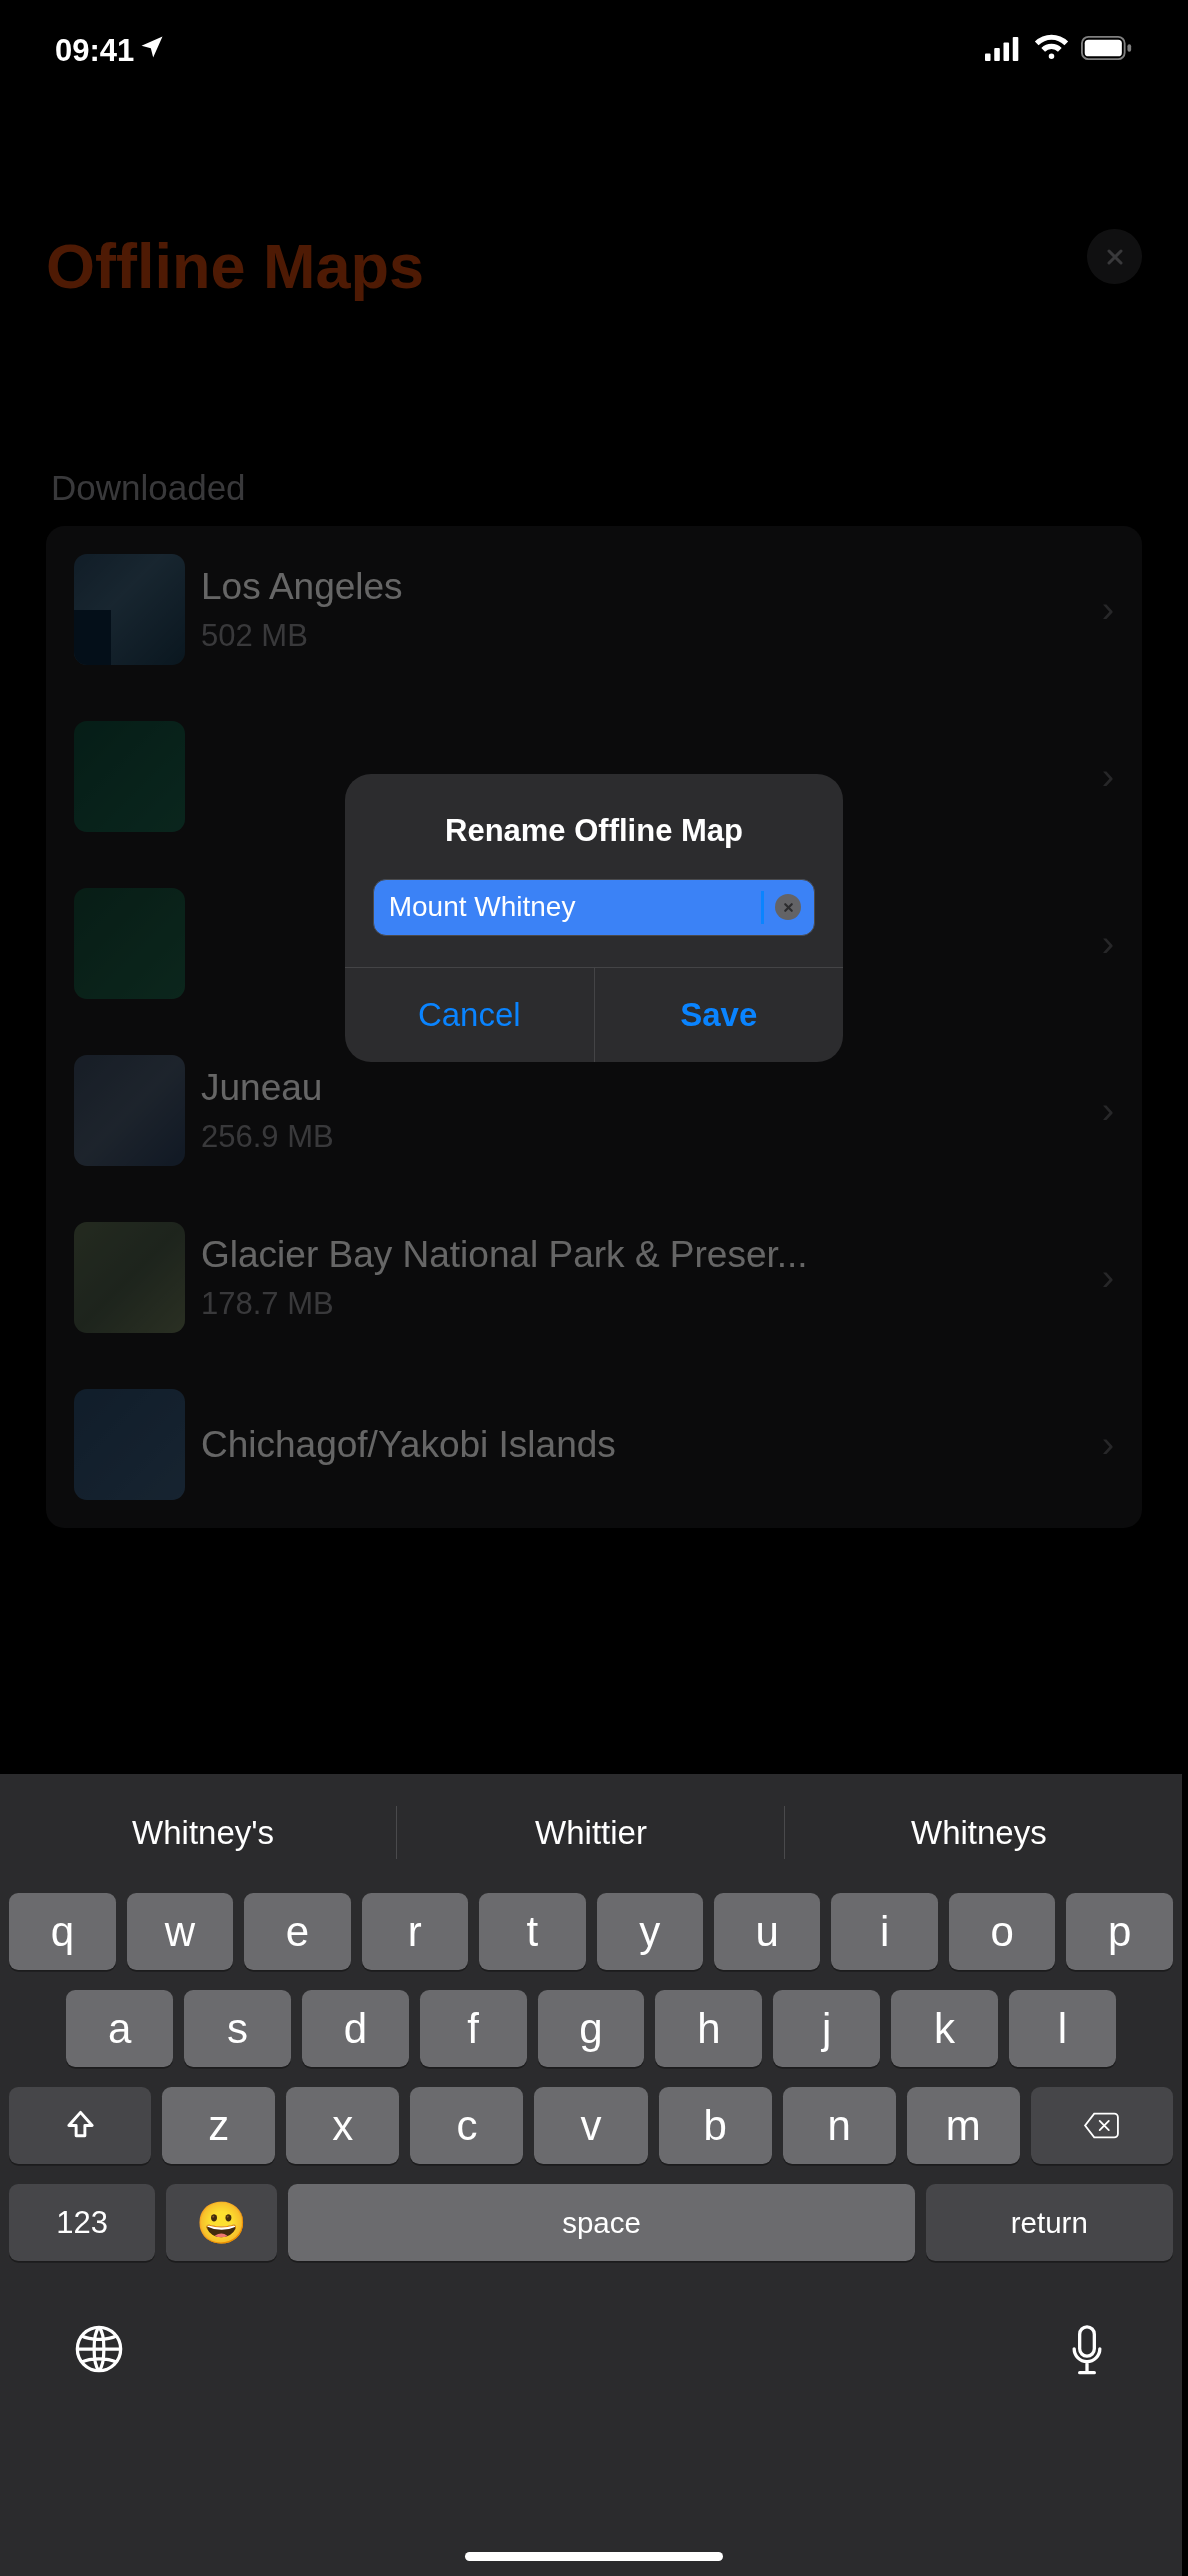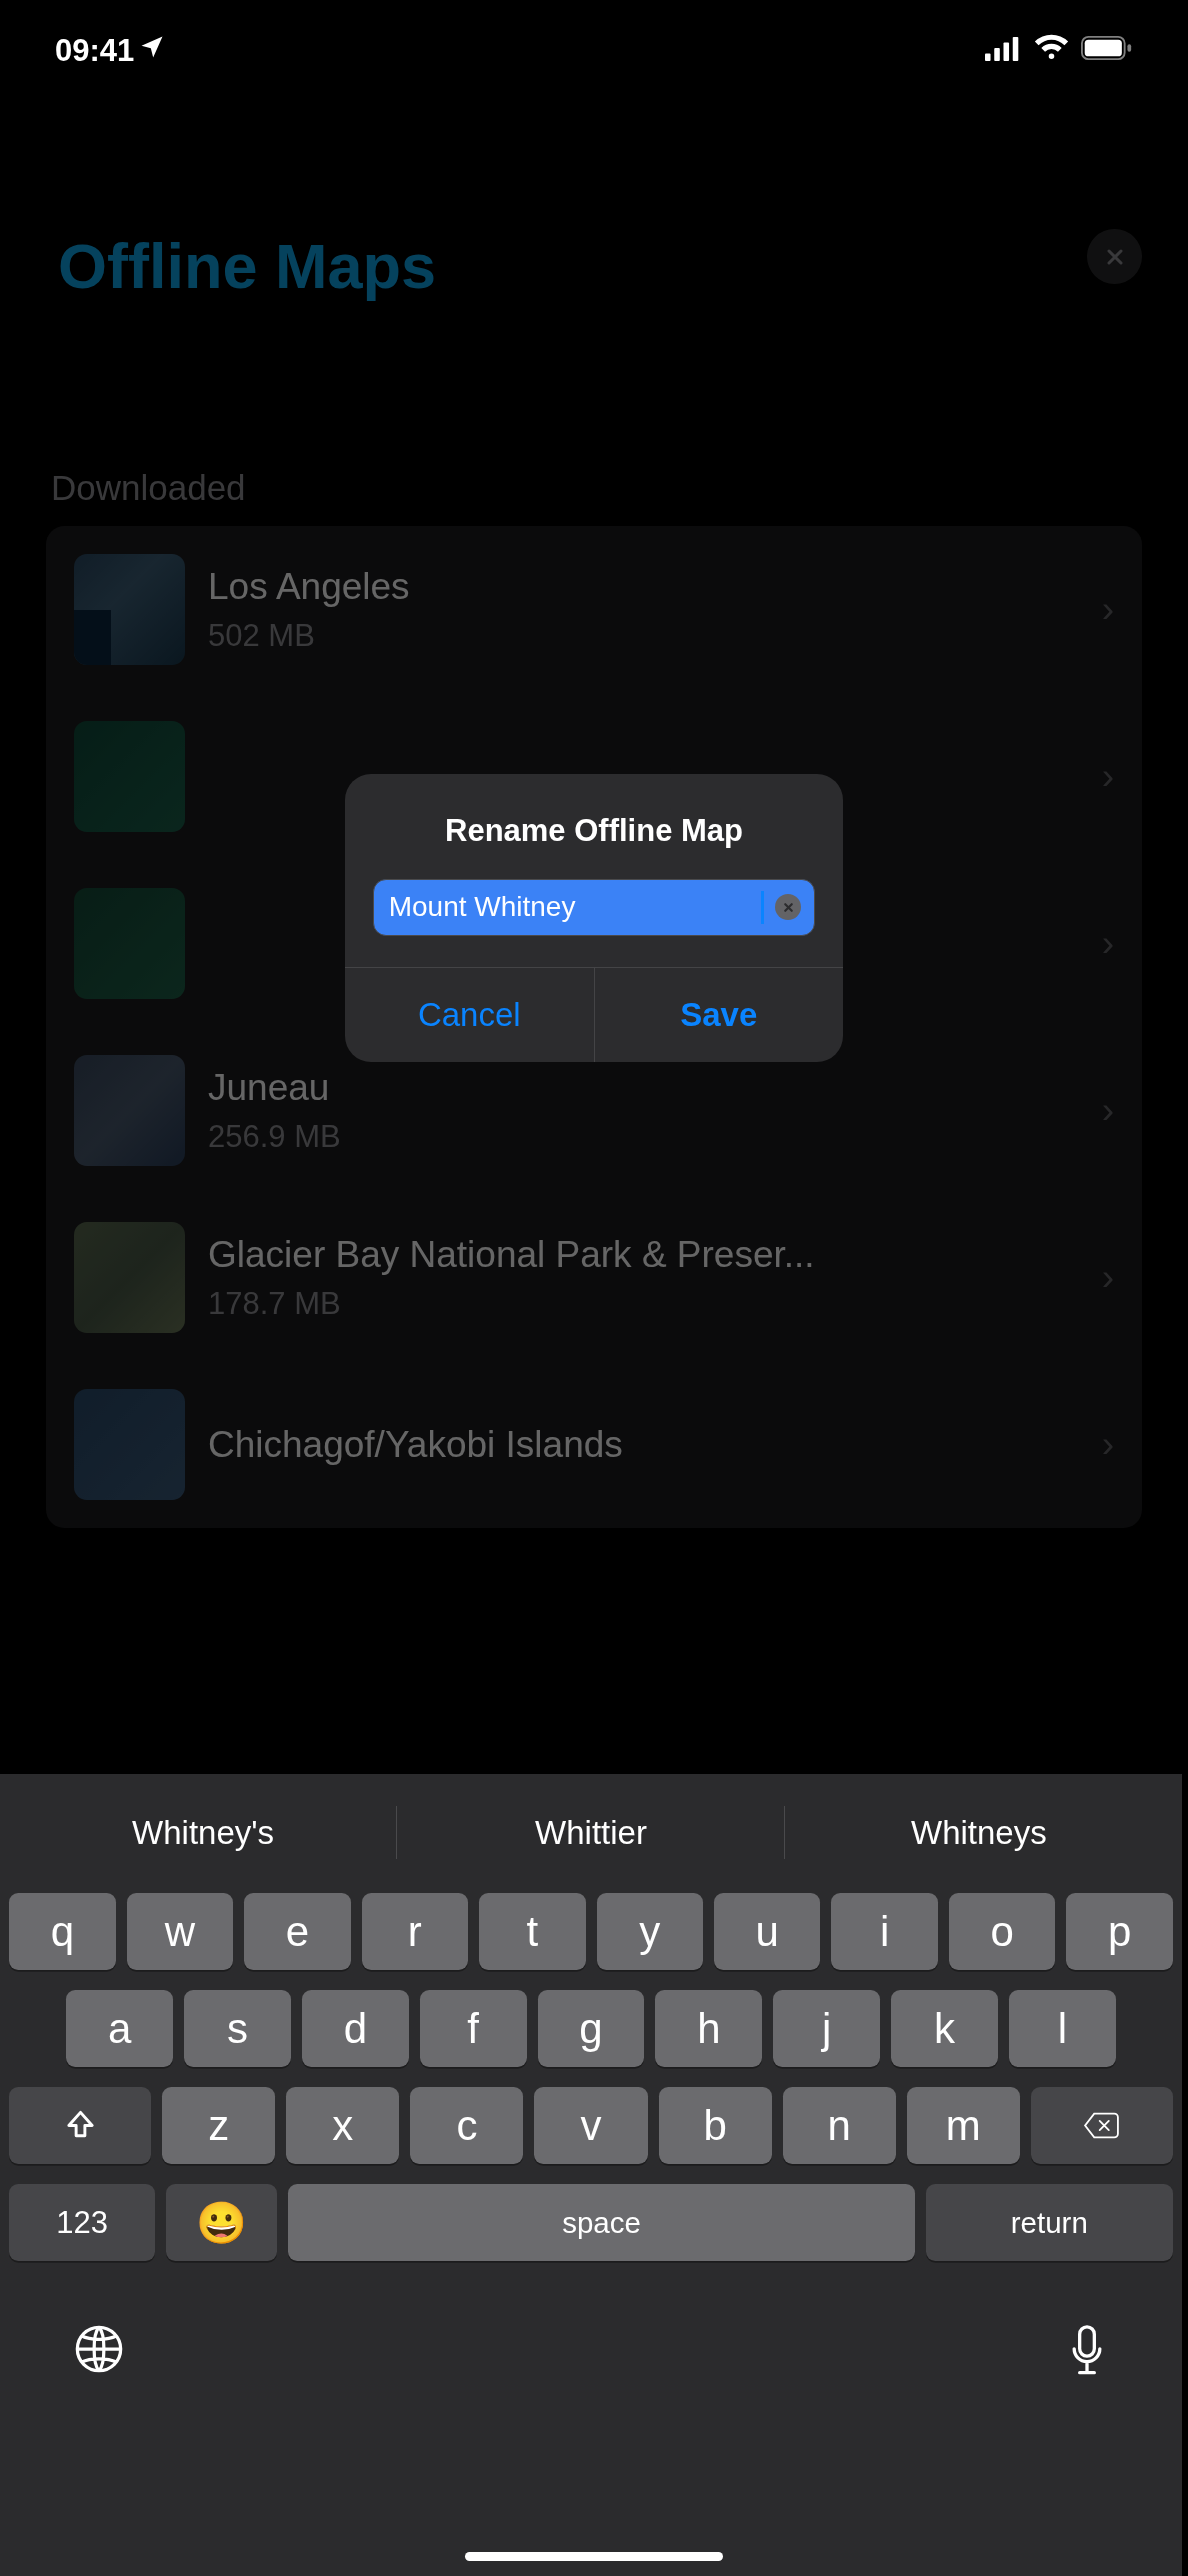--- a/index.html
+++ b/index.html
@@ -35,22 +35,21 @@
     }
     .header-row {
       display: flex;
       justify-content: space-between;
       align-items: center;
       padding: 37px 46px 0 46px;
     }
     .header-title {
       font-size: 63px;
       font-weight: 700;
-      color: #0ea5e9;
-      margin-left: 12px;
+      color: #c2410c;
     }
     .close-btn {
       width: 55px; height: 55px;
       border-radius: 50%;
       background: #2a2a2c;
       display:flex; align-items:center; justify-content:center;
       font-size: 31px; color: #8e8e93;
       margin-top: -18.4px;
     }
     .section-header {
@@ -61,21 +60,21 @@
     .list {
       margin: 0 46px;
       background: #1c1c1e;
       border-radius: 18.4px;
       overflow: hidden;
     }
     .list-row {
       display:flex;
       align-items:center;
       padding: 28px 28px;
-      gap: 23px;
+      gap: 16px;
     }
     .thumb {
       width: 111px; height: 111px; border-radius: 13px;
       flex-shrink: 0;
     }
     .thumb-la { background: linear-gradient(135deg,#2b4a63 0%,#3d5f78 40%,#1a3a4f 100%); position:relative;}
     .thumb-la::after{content:"";position:absolute;left:0;bottom:0;width:37px;height:55px;background:#0a2740;border-bottom-left-radius:13px;}
     .thumb-g1 { background: linear-gradient(135deg,#0f4a3a,#1a5f4a); }
     .thumb-g2 { background: linear-gradient(135deg,#144a38,#1e6048); }
     .thumb-g3 { background: linear-gradient(135deg,#3a4a5f,#4a5a6f,#2a3e5a); }

